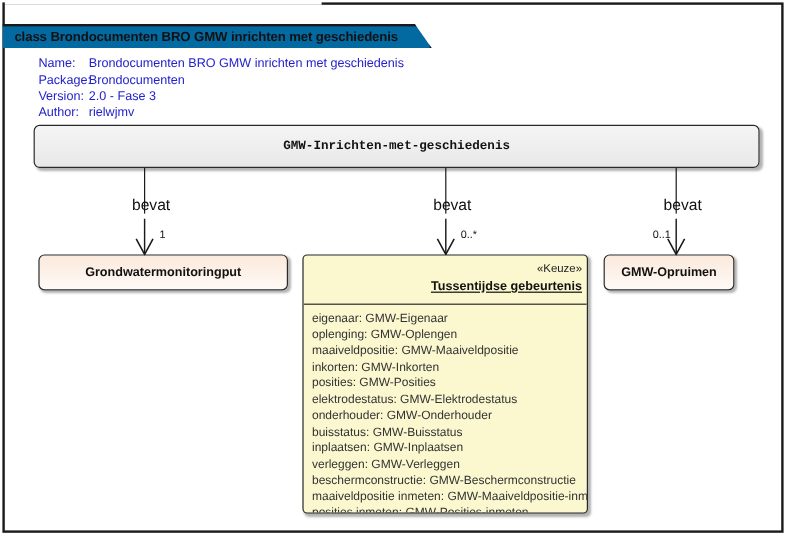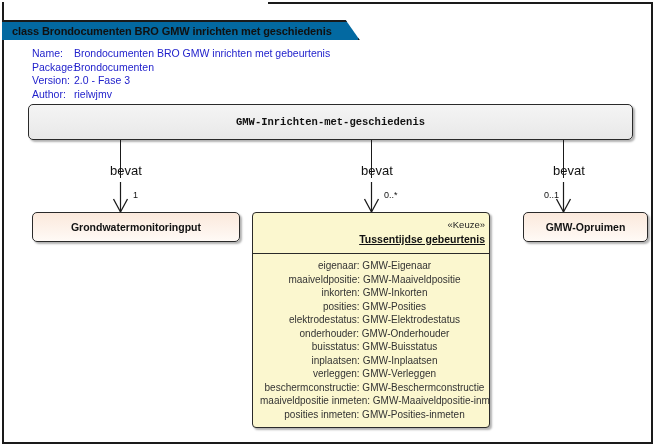--- a/index.html
+++ b/index.html
@@ -123,21 +123,20 @@
   .keuze-name {
     font-size: 10.5px;
     font-weight: bold;
     color: #111111;
     text-decoration: underline;
     line-height: 14px;
     margin-top: 1px;
   }
   .attr-list {
     padding: 5px 0 6px 7px;
-    text-align: center;
   }
   .attr-item {
     font-size: 10px;
     color: #333333;
     line-height: 13.5px;
     white-space: nowrap;
   }
 
   
   .conn-line {
@@ -169,21 +168,21 @@
   <div class="frame-border"></div>
   <div class="frame-tab-mask"></div>
 
   <div class="diagram-tab">
     <span class="tab-label">class Brondocumenten BRO GMW inrichten met geschiedenis</span>
   </div>
 
   <div class="meta">
     <div class="meta-row">
       <span class="meta-key">Name:</span>
-      <span class="meta-val">Brondocumenten BRO GMW inrichten met gebeurtenis</span>
+      <span class="meta-val">Brondocumenten BRO GMW inrichten met geschiedenis</span>
     </div>
     <div class="meta-row">
       <span class="meta-key">Package:</span>
       <span class="meta-val">Brondocumenten</span>
     </div>
     <div class="meta-row">
       <span class="meta-key">Version:</span>
       <span class="meta-val">2.0 - Fase 3</span>
     </div>
     <div class="meta-row">
@@ -224,31 +223,32 @@
     <div class="box-title">Grondwatermonitoringput</div>
   </div>
 
   <div class="uml-box yellow" style="left:252px; top:212px; width:238px; height:216px;">
     <div class="keuze-head">
       <div class="keuze-stereo">«Keuze»</div>
       <div class="keuze-name">Tussentijdse gebeurtenis</div>
     </div>
     <div class="attr-list">
       <div class="attr-item">eigenaar: GMW-Eigenaar</div>
+      <div class="attr-item">oplenging: GMW-Oplengen</div>
       <div class="attr-item">maaiveldpositie: GMW-Maaiveldpositie</div>
       <div class="attr-item">inkorten: GMW-Inkorten</div>
       <div class="attr-item">posities: GMW-Posities</div>
       <div class="attr-item">elektrodestatus: GMW-Elektrodestatus</div>
       <div class="attr-item">onderhouder: GMW-Onderhouder</div>
       <div class="attr-item">buisstatus: GMW-Buisstatus</div>
       <div class="attr-item">inplaatsen: GMW-Inplaatsen</div>
       <div class="attr-item">verleggen: GMW-Verleggen</div>
       <div class="attr-item">beschermconstructie: GMW-Beschermconstructie</div>
       <div class="attr-item">maaiveldpositie inmeten: GMW-Maaiveldpositie-inmeten</div>
       <div class="attr-item">posities inmeten: GMW-Posities-inmeten</div>
     </div>
   </div>
 
-  <div class="uml-box peach" style="left:523px; top:212px; width:125px; height:30px;">
+  <div class="uml-box peach" style="left:503px; top:212px; width:109px; height:30px;">
     <div class="box-title">GMW-Opruimen</div>
   </div>
 
 </div>
 
 </body></html>

